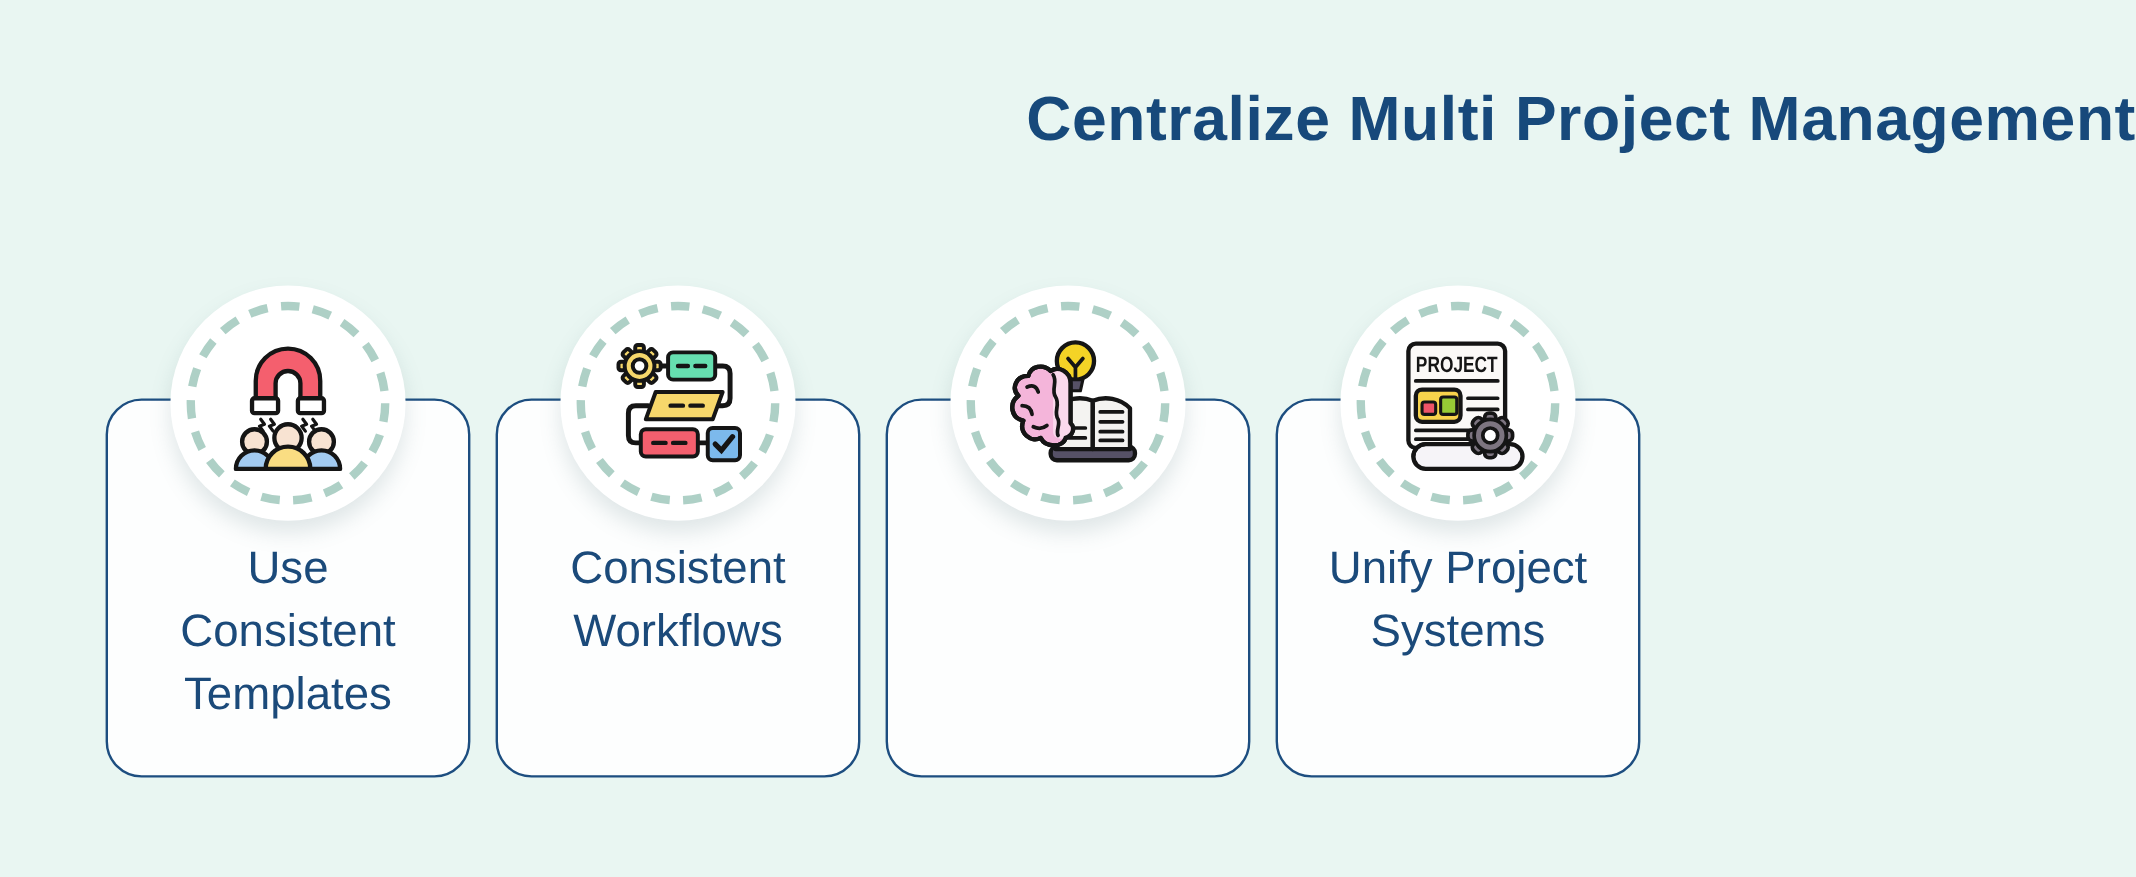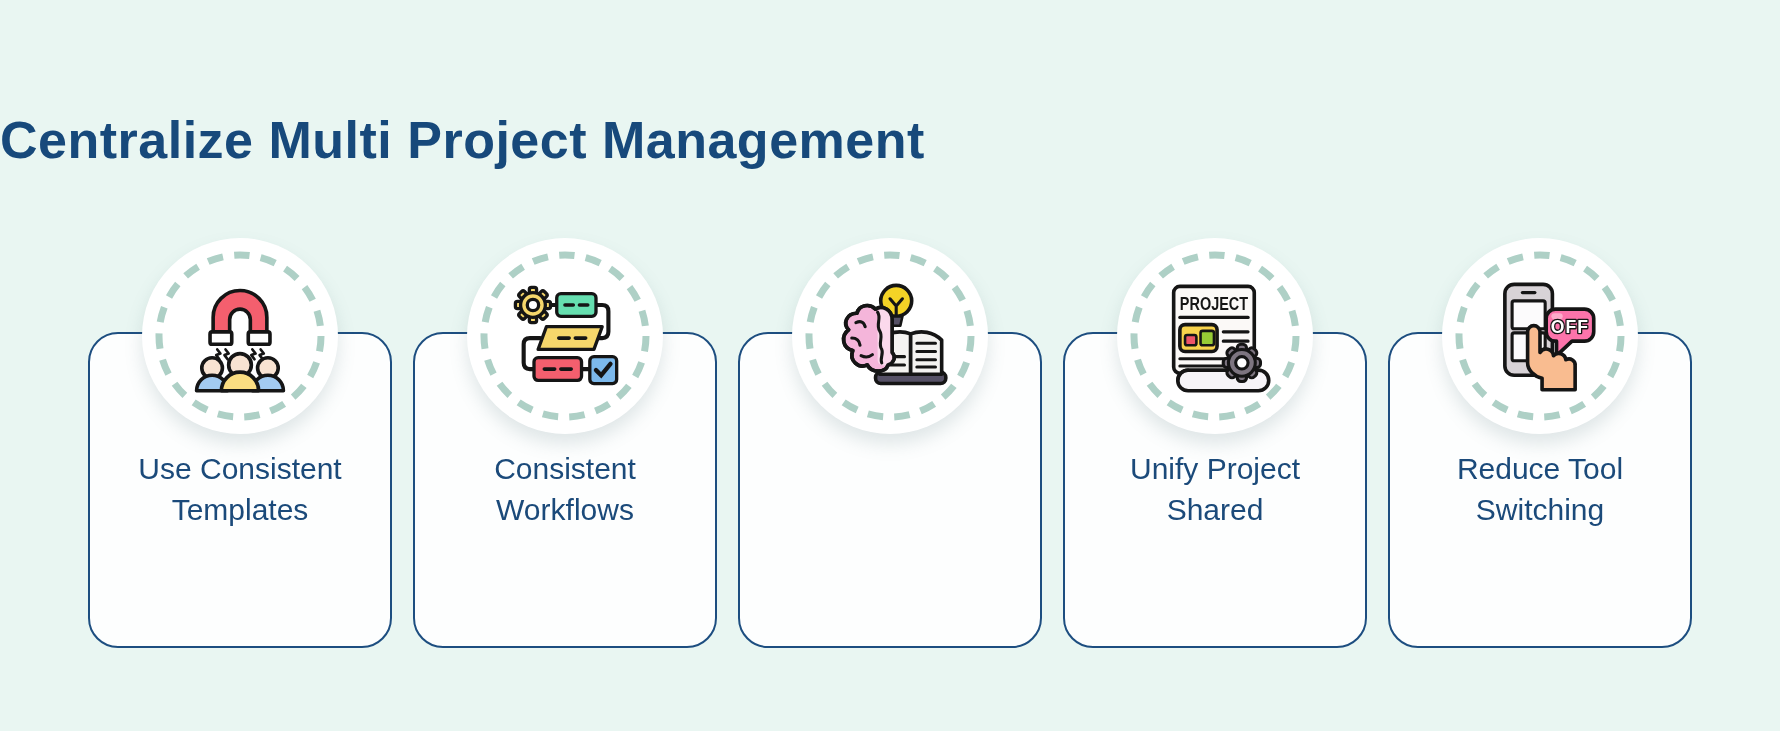--- a/index.html
+++ b/index.html
@@ -4,43 +4,43 @@
 <style>
   * { margin:0; padding:0; box-sizing:border-box; }
   html,body { width:1780px; height:731px; }
   body { font-family:"Liberation Sans","DejaVu Sans",sans-serif; }
   .stage{
     position:relative; width:1780px; height:731px;
     background:#e9f6f2; overflow:hidden;
   }
   .page-title{
     position:absolute; top:70px; left:0; width:100%;
-    text-align:left; font-size:52px; font-weight:700;
-    color:#17497b; letter-spacing:0.5px;margin-top:40px;
+    text-align:right; font-size:52px; font-weight:700;
+    color:#17497b; letter-spacing:0.5px;
   }
   .card{
     position:absolute; top:332px; width:304px; height:316px;
     background:#fdfefe; border:2.5px solid #1d4e80; border-radius:30px;
   }
   .card.c1{ left:88px; } .card.c2{ left:413px; } .card.c3{ left:738px; }
   .card.c4{ left:1063px; } .card.c5{ left:1388px; }
   .badge{
     position:absolute; top:-96px; left:50%; transform:translateX(-50%);
     width:196px; height:196px; border-radius:50%;
     background:#ffffff; box-shadow:0 10px 18px rgba(90,120,125,0.18);
   }
   .ring{ position:absolute; top:0; left:0; }
   .ring circle{ fill:none; stroke:#aed0c6; stroke-width:7; stroke-dasharray:15.5 11.3; }
   .icon{
     position:absolute; top:50%; left:50%; transform:translate(-50%,-50%);
     width:124px; height:124px;
   }
   .label{
     margin:114px 30px 0; text-align:center;
-    font-size:30px; line-height:1.38; font-weight:500; color:#1b4a7a;
+    font-size:38px; line-height:1.38; font-weight:500; color:#1b4a7a;
   }
 </style>
 </head>
 <body>
 
 <div class="stage">
 
   <h1 class="page-title">Centralize Multi Project Management</h1>
 
   <div class="card c1">
@@ -160,37 +160,17 @@
             <rect x="81.5" y="68" width="9" height="10" rx="3.5" fill="#7d7580" transform="rotate(180 86 86)"></rect>
             <rect x="81.5" y="68" width="9" height="10" rx="3.5" fill="#7d7580" transform="rotate(225 86 86)"></rect>
             <rect x="81.5" y="68" width="9" height="10" rx="3.5" fill="#7d7580" transform="rotate(270 86 86)"></rect>
             <rect x="81.5" y="68" width="9" height="10" rx="3.5" fill="#7d7580" transform="rotate(315 86 86)"></rect>
             <circle cx="86" cy="86" r="13" fill="#7d7580"></circle>
             <circle cx="86" cy="86" r="6" fill="#ffffff"></circle>
           </g>
         </g>
       </svg>
     </div>
-    <div class="label">Unify Project Shared</div>
+    <div class="label">Unify Project Systems</div>
   </div>
 
-  <div class="card c5">
-    <div class="badge">
-      <svg class="ring" width="196" height="196">
-          <circle cx="98" cy="98" r="81"></circle>
-        </svg>
-      <svg class="icon" viewBox="0 0 120 120">
-        <g stroke="#151515" stroke-linejoin="round" stroke-linecap="round">
-          <rect x="26" y="10" width="46" height="88" rx="9" fill="#d8d3d7" stroke-width="3.5"></rect>
-          <path d="M43,18 h12" fill="none" stroke-width="3.2"></path>
-          <rect x="33" y="26" width="32" height="27" rx="2" fill="#fcfbfc" stroke-width="3"></rect>
-          <rect x="33" y="57" width="32" height="27" rx="2" fill="#fcfbfc" stroke-width="3"></rect>
-          <path d="M75,34 h28 a9,9 0 0 1 9,9 v13 a9,9 0 0 1 -9,9 h-12 l-15,14 v-14 h-1 a9,9 0 0 1 -9,-9 v-13 a9,9 0 0 1 9,-9 Z" fill="#fc74ab" stroke-width="3.5"></path>
-          <rect x="71" y="38" width="11" height="6" rx="3" fill="#fdabcb" stroke="none"></rect>
-          <text x="89" y="57" text-anchor="middle" font-family="Liberation Sans, DejaVu Sans, sans-serif" font-size="17" font-weight="700" letter-spacing="1" fill="#ffffff" stroke="#151515" stroke-width="2.6" paint-order="stroke">OFF</text>
-          <path d="M48,86 V56 a6,6 0 0 1 12,0 V76 a7,7 0 0 1 13,3 a7,7 0 0 1 12,4 a6,6 0 0 1 9,6 L94,112 H62 L62,101 C54,99 48,93 48,86 Z" fill="#f9bc90" stroke-width="3.5"></path>
-        </g>
-      </svg>
-    </div>
-    <div class="label">Reduce Tool Switching</div>
-  </div>
 
 </div>
 
 </body></html>

